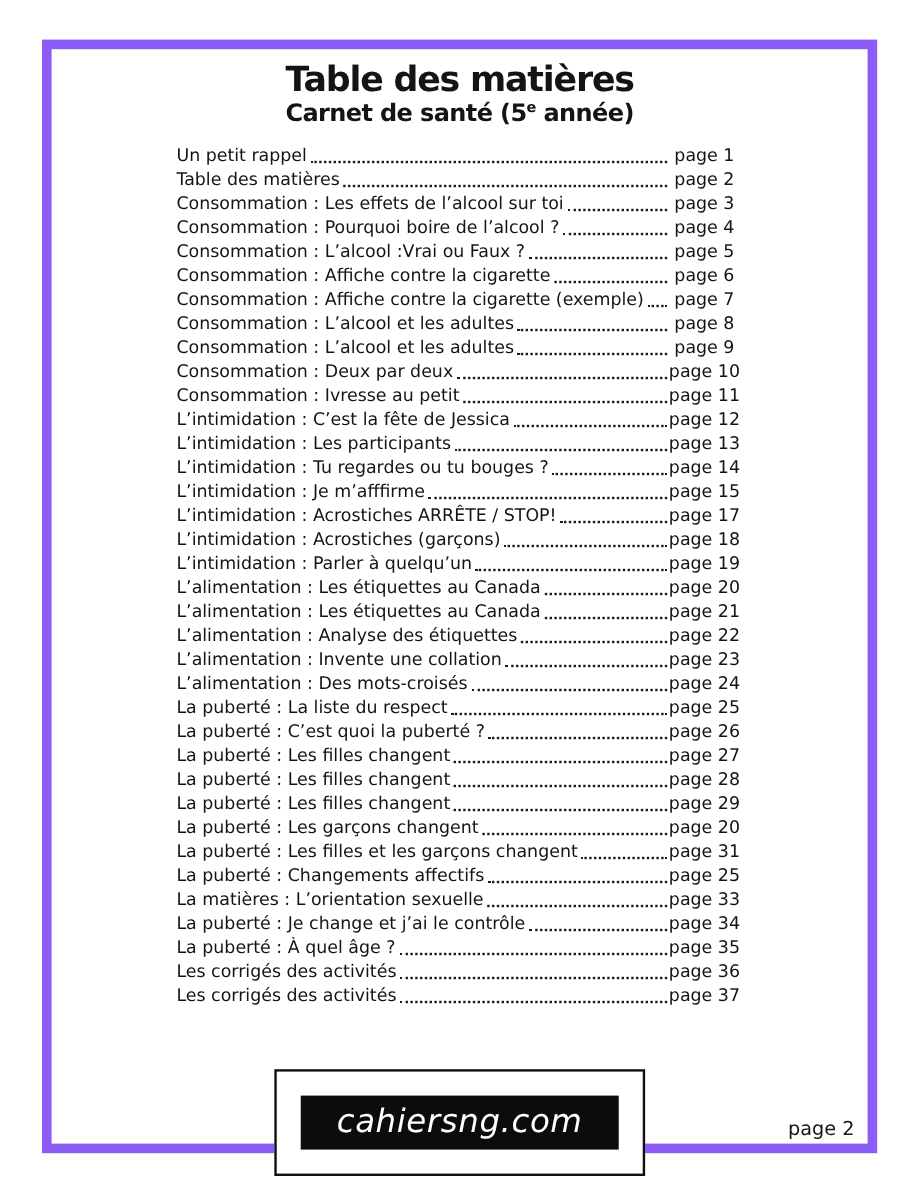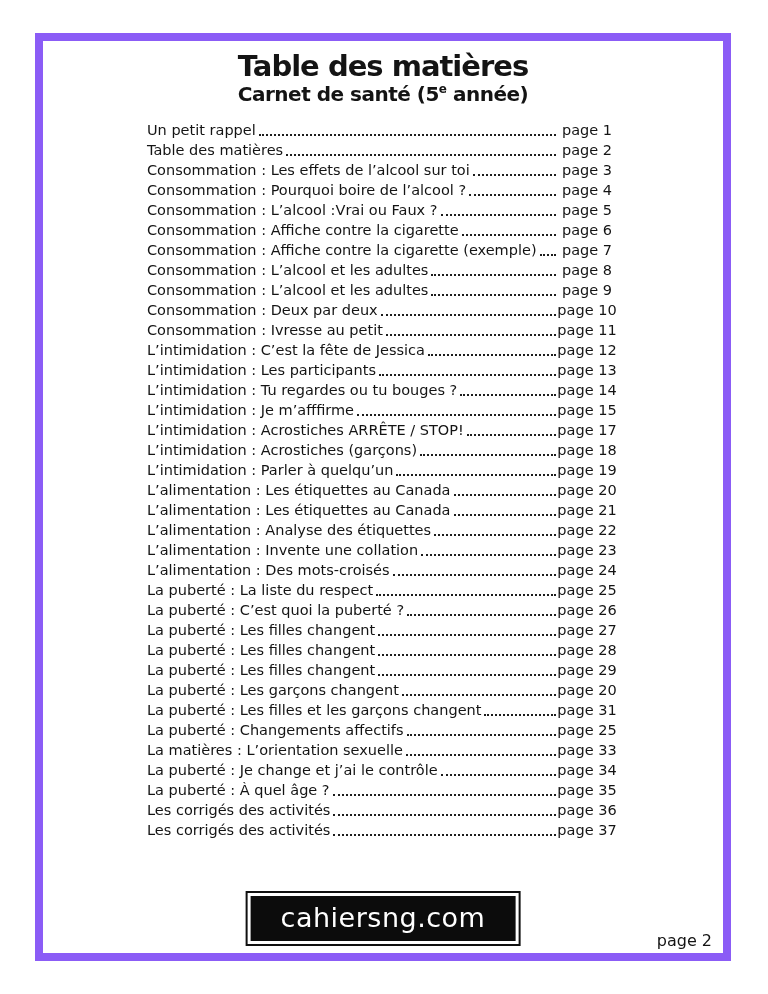--- a/index.html
+++ b/index.html
@@ -56,21 +56,22 @@
     border-bottom: 2px dotted #1c1c1c;
     margin: 0 1px 4px 3px;
   }
   .toc-page { flex: 0 0 60px; white-space: nowrap; }
   .site-box {
     position: absolute;
     left: 383px; top: 891px;
     transform: translateX(-50%);
     border: 2px solid #101010;
     background: #ffffff;
-    padding: 3px;
+    padding: 20px;
+    font-style: italic;
   }
   .site-box-inner {
     background: #0c0c0c;
     color: #ffffff;
     font-size: 27px;
     line-height: 1;
     padding: 8px 30px 10px;
     letter-spacing: 0.5px;
     white-space: nowrap;
   }

